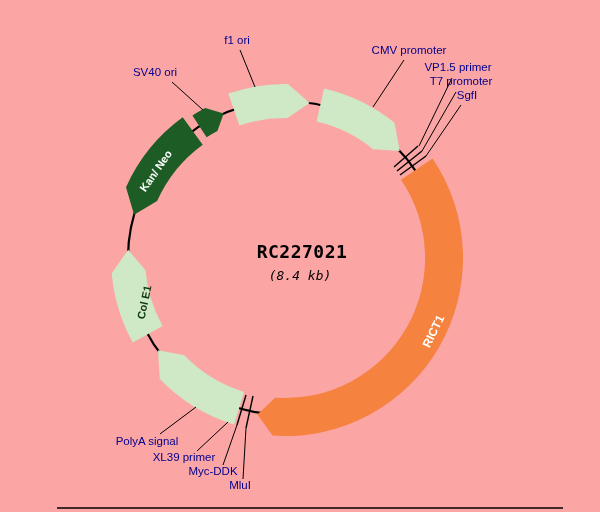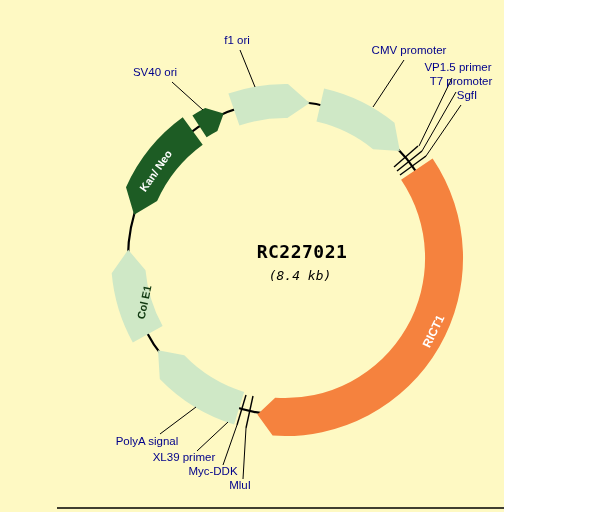--- a/index.html
+++ b/index.html
@@ -1,16 +1,16 @@
 <!DOCTYPE html>
 <html><head>
 <meta charset="utf-8">
 <style>
   html,body{margin:0;padding:0;background:#ffffff;}
-  .canvas{position:relative;width:504px;height:512px;background:#fef9c3;overflow:hidden;
+  .canvas{position:relative;width:600px;height:512px;background:#fca5a5;overflow:hidden;
           font-family:"Liberation Sans",sans-serif;}
   svg{display:block;}
   .lbl{font:11.5px "Liberation Sans",sans-serif;}
   .feat-lbl{font:bold 11px "Liberation Sans",sans-serif;}
   .feat-lbl-big{font:bold 12px "Liberation Sans",sans-serif;}
   .center-title{font:bold 18px "DejaVu Sans Mono",monospace;letter-spacing:.5px;}
   .center-sub{font:italic 13px "DejaVu Sans Mono",monospace;}
   .backbone{fill:none;stroke:#000;stroke-width:2.2;}
   .leader{stroke:#000;stroke-width:1;}
   .tick{stroke:#000;stroke-width:1.4;}

